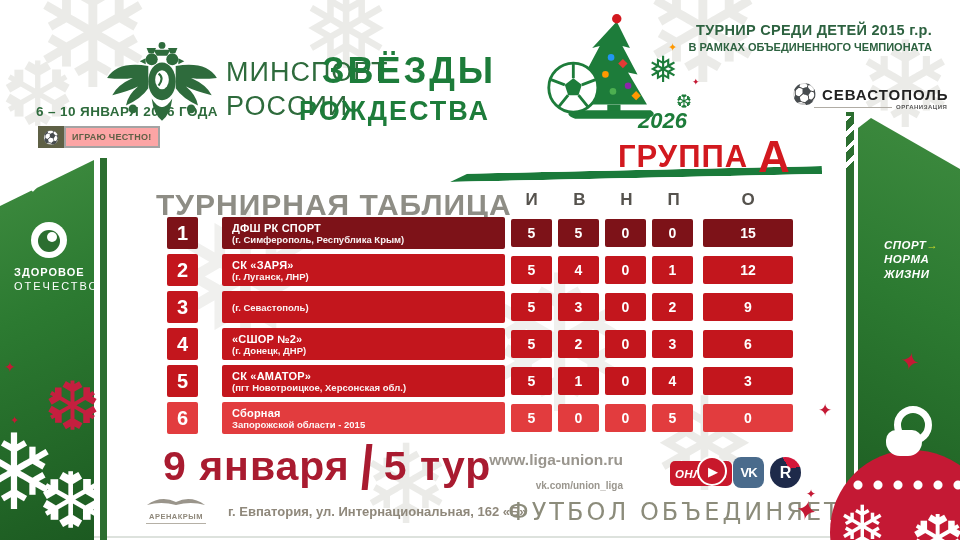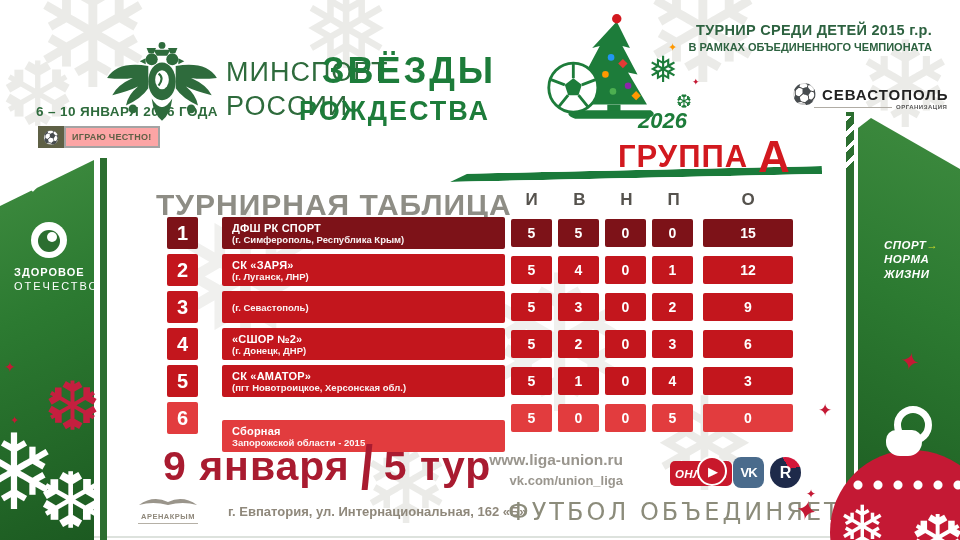--- a/index.html
+++ b/index.html
@@ -91,35 +91,35 @@
     font-size:14px;font-weight:bold;}
   .bg-dark{background:#7d1218;}
   .bg-mid{background:#c3161d;}
   .bg-light{background:#e23c3e;}
   
   .daterow{left:163px;top:443px;display:flex;align-items:center;color:#a91b30;z-index:2;}
   .daterow .d{font-size:41px;font-weight:bold;letter-spacing:1px;}
   .daterow .sep{width:6px;height:46px;background:#a91b30;margin:0 14px;transform:skewX(-6deg);}
   .links{left:478px;top:451px;width:145px;text-align:right;color:#9a968e;z-index:2;}
   .links .l1{font-size:15.5px;font-weight:bold;}
-  .links .l2{font-size:13px;font-weight:bold;margin-top:4px;}
+  .links .l2{font-size:10px;font-weight:bold;margin-top:11px;}
   .online{left:640px;top:461px;width:62px;height:25px;background:#c8182b;border-radius:5px;
     display:flex;align-items:center;justify-content:center;color:#fff;font-size:11.5px;
     font-weight:bold;font-style:italic;z-index:2;letter-spacing:.3px;margin-left:30px;}
   .play{left:697px;top:456px;width:30px;height:30px;border-radius:50%;background:#c8182b;
     border:2px solid #fff;display:flex;align-items:center;justify-content:center;
     color:#fff;font-size:13px;z-index:3;padding-left:2px;box-sizing:border-box;}
   .vk{left:733px;top:457px;width:31px;height:31px;border-radius:8px;background:#4a6b8c;
     display:flex;align-items:center;justify-content:center;color:#fff;font-size:13px;
     font-weight:bold;letter-spacing:-1px;z-index:2;}
   .rt{left:770px;top:457px;width:31px;height:31px;border-radius:50%;
     background:conic-gradient(from -30deg at 62% 38%,#d3173a 0 110deg,#1e2a4a 110deg 360deg);
     display:flex;align-items:center;justify-content:center;color:#fff;font-size:16px;
     font-weight:bold;z-index:2;}
-  .arena{left:132px;top:494px;width:72px;text-align:center;color:#8f887b;z-index:2;}
+  .arena{left:140px;top:494px;width:72px;text-align:center;color:#8f887b;z-index:2;}
   .arena .an{font-size:7.5px;font-weight:bold;letter-spacing:.5px;}
   .arena .al{border-top:1px solid #b5b0a6;margin:2px 6px 0;}
   .address{left:228px;top:504px;color:#8f887b;font-weight:bold;font-size:13px;z-index:2;}
   .slogan{left:508px;top:498px;color:#8c8c7b;font-size:24px;letter-spacing:3px;z-index:2;
     font-family:"DejaVu Sans",sans-serif;}
   .bottomline{left:0;bottom:2px;width:100%;height:2px;background:#dde2dd;z-index:1;}
 </style>
 </head>
 <body>
 
@@ -301,21 +301,21 @@
     <div class="nm">СК «АМАТОР»</div>
     <div class="loc">(пгт Новотроицкое, Херсонская обл.)</div>
   </div>
   <div class="rowbox stat bg-mid" style="top:367px;left:511px;">5</div>
   <div class="rowbox stat bg-mid" style="top:367px;left:558px;">1</div>
   <div class="rowbox stat bg-mid" style="top:367px;left:605px;">0</div>
   <div class="rowbox stat bg-mid" style="top:367px;left:652px;">4</div>
   <div class="rowbox pts bg-mid" style="top:367px;left:703px;">3</div>
 
   <div class="rowbox rank bg-light" style="top:402px;">6</div>
-  <div class="rowbox team bg-light" style="top:420px;">
+  <div class="rowbox team bg-light" style="top:402px;">
     <div class="nm">Сборная</div>
     <div class="loc">Запорожской области - 2015</div>
   </div>
   <div class="rowbox stat bg-light" style="top:404px;left:511px;">5</div>
   <div class="rowbox stat bg-light" style="top:404px;left:558px;">0</div>
   <div class="rowbox stat bg-light" style="top:404px;left:605px;">0</div>
   <div class="rowbox stat bg-light" style="top:404px;left:652px;">5</div>
   <div class="rowbox pts bg-light" style="top:404px;left:703px;">0</div>
 
   <div class="abs daterow">

